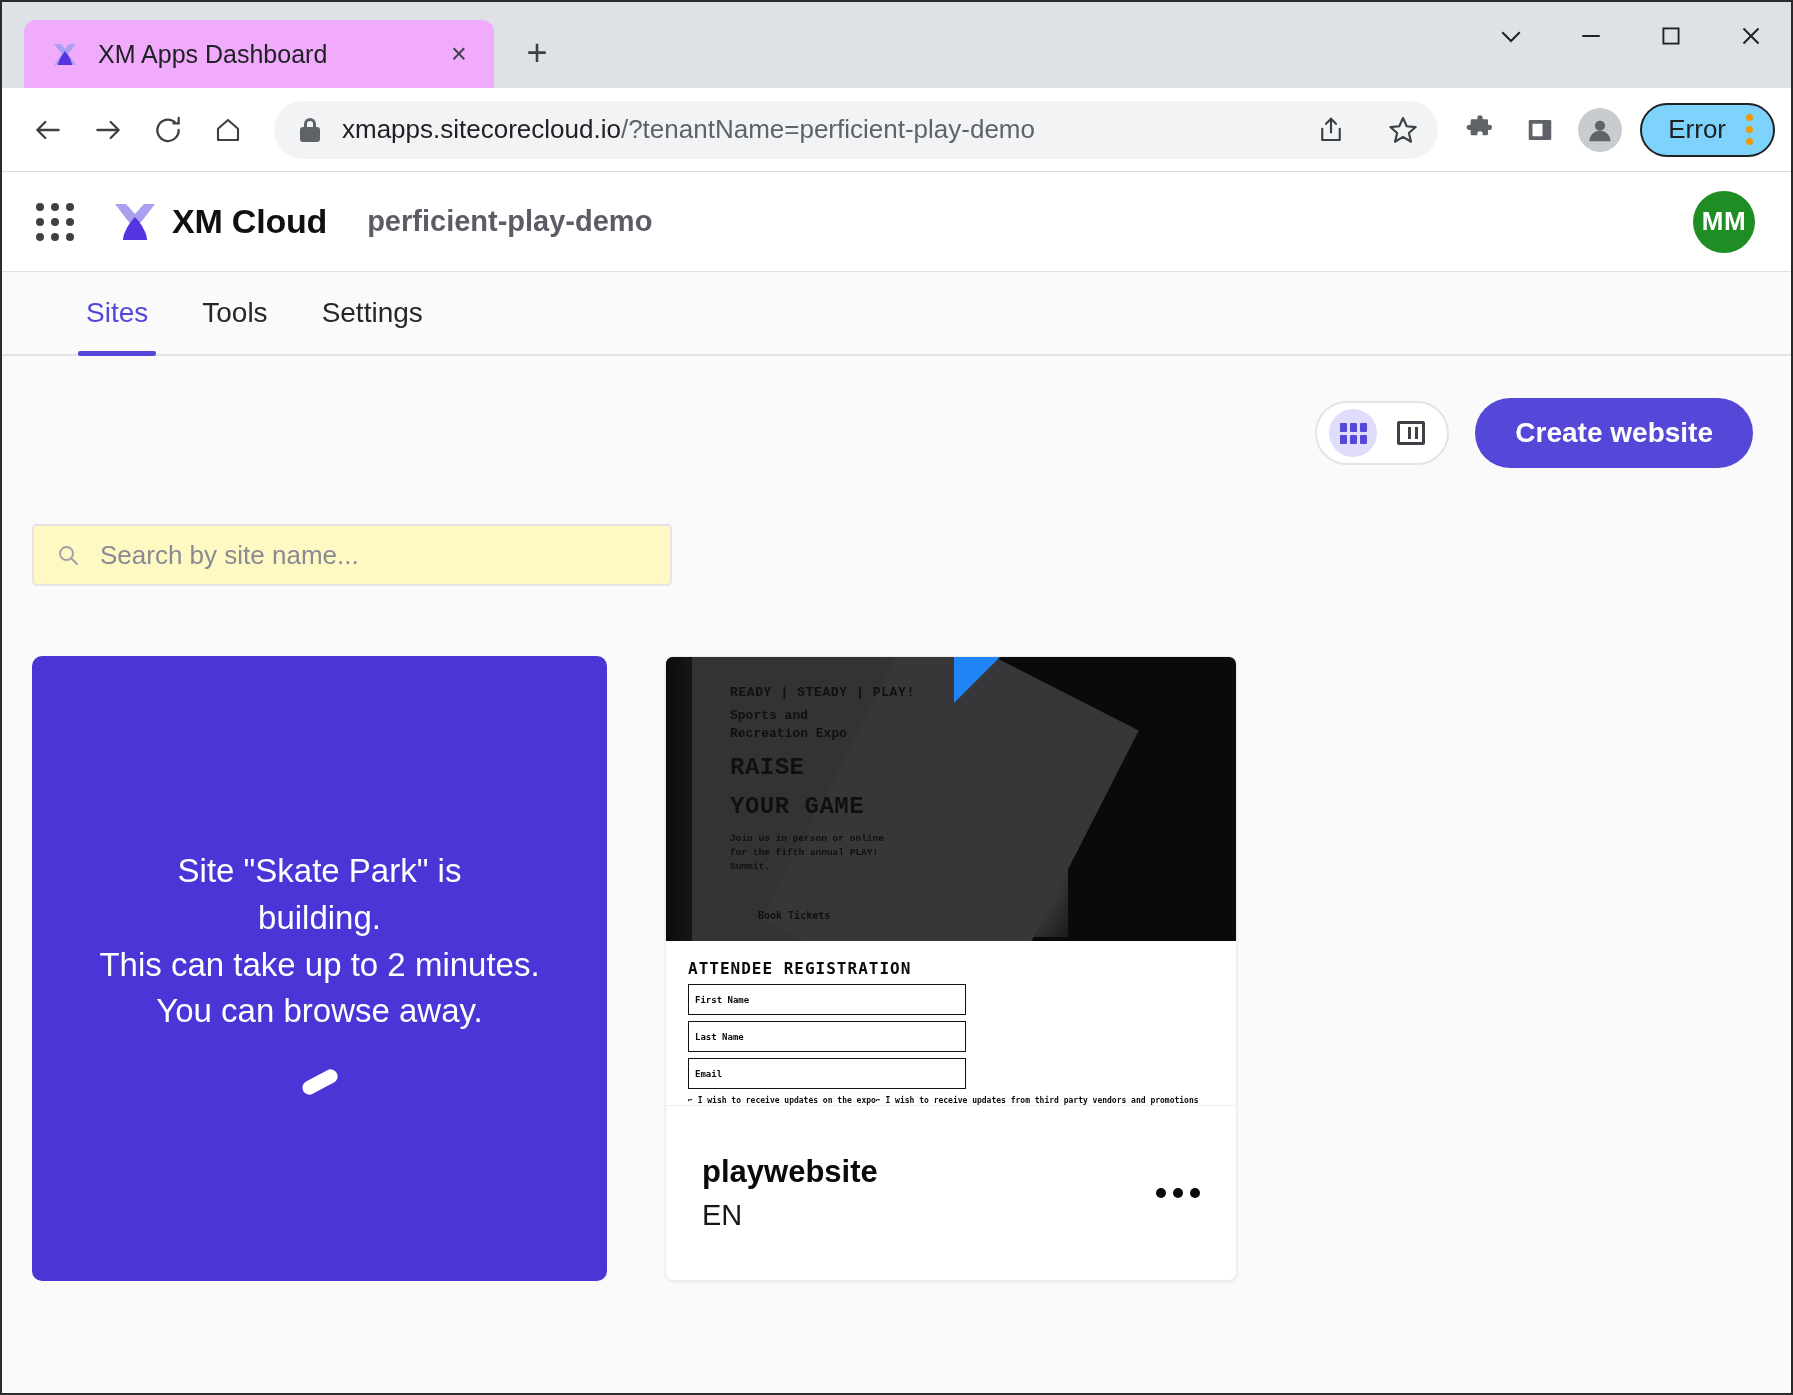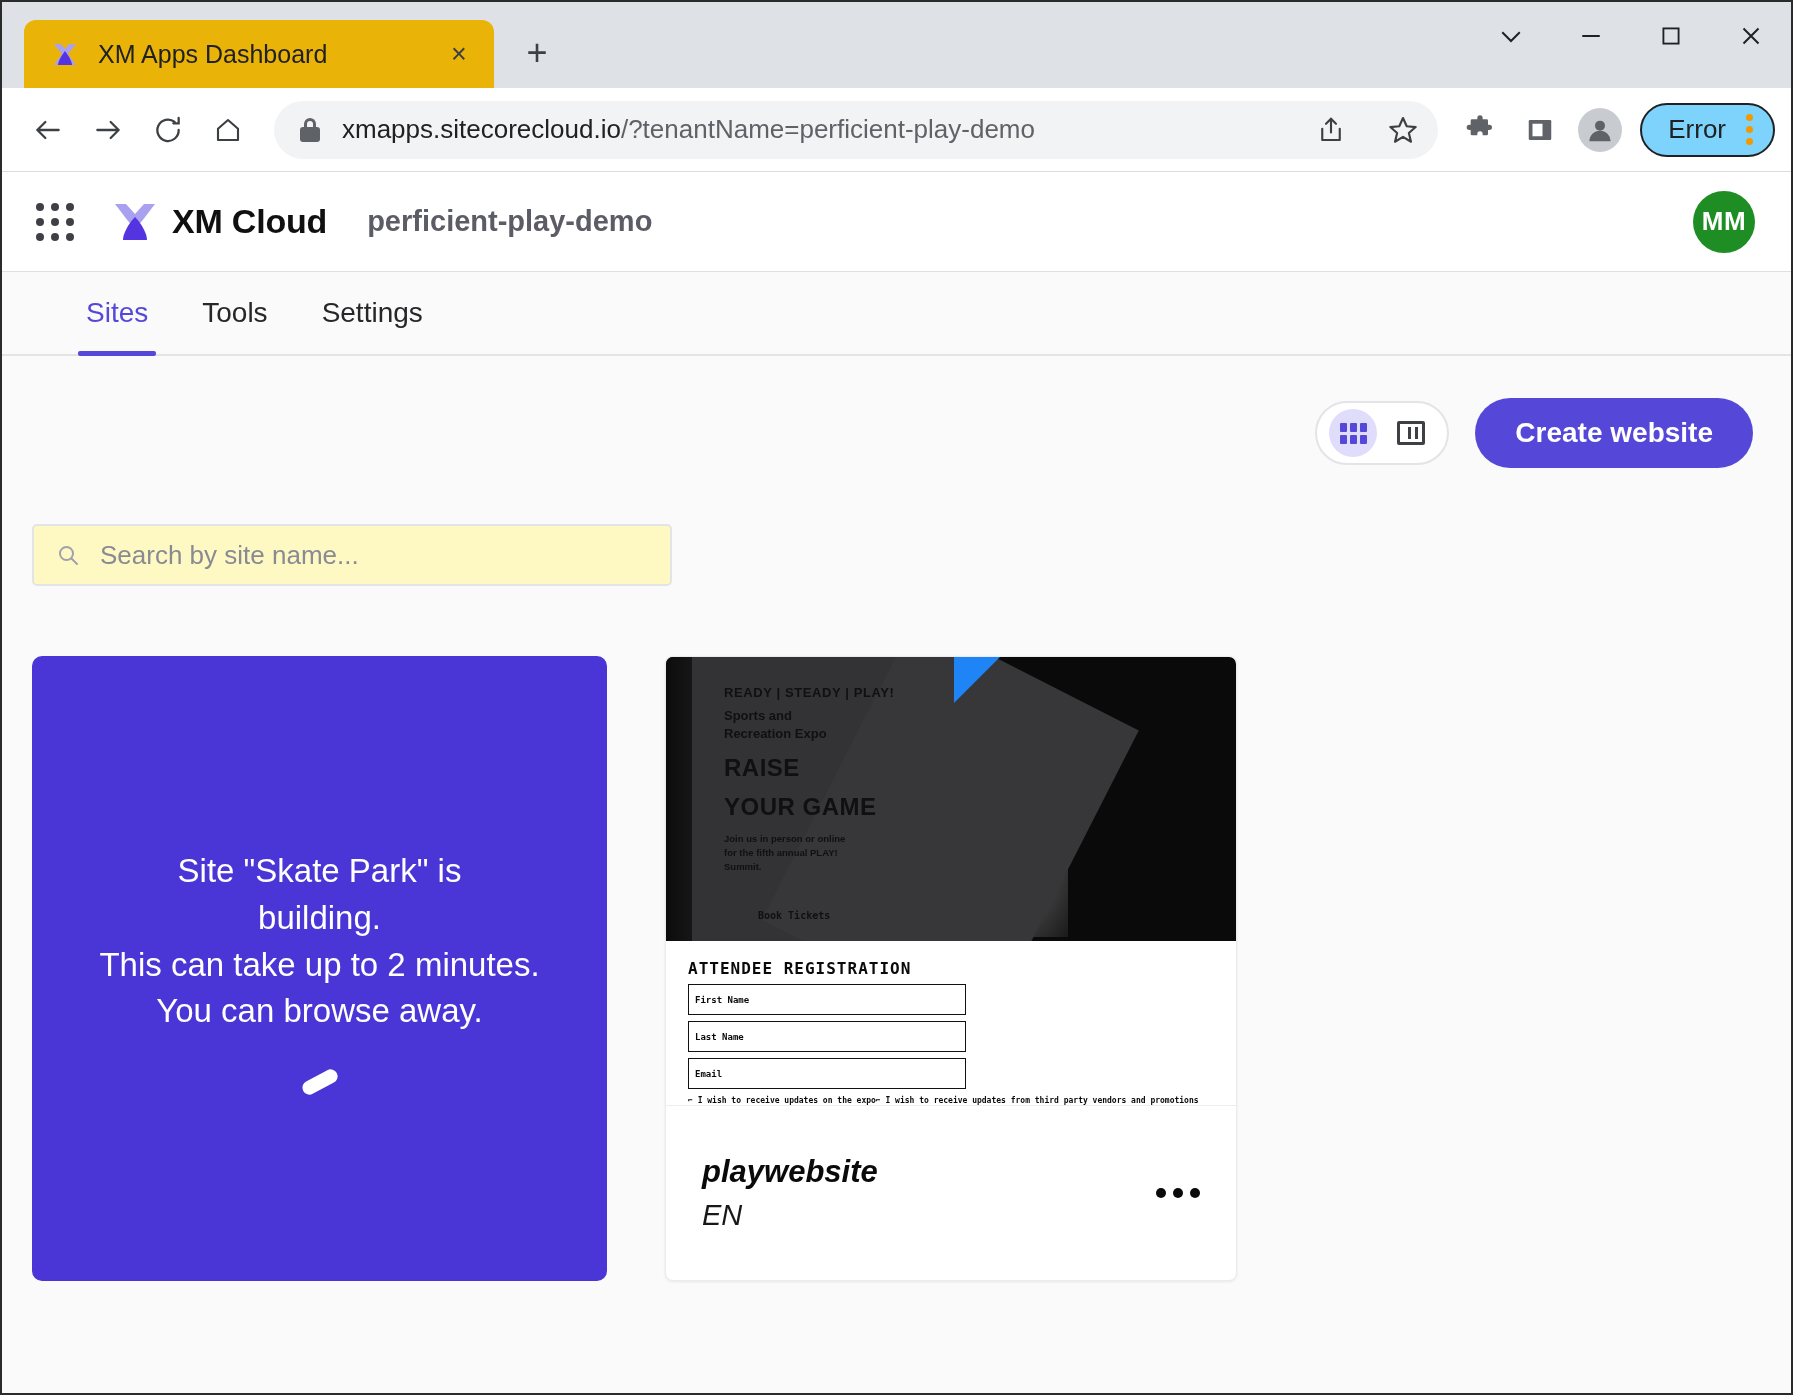--- a/index.html
+++ b/index.html
@@ -21,21 +21,21 @@
   .tabstrip {
     height: 86px;
     background: #dee1e6;
     display: flex; align-items: flex-end;
     position: relative;
     flex: 0 0 auto;
   }
   .tab {
     margin-left: 22px;
     width: 470px; height: 68px;
-    background: #eab308;
+    background: #f0abfc;
     border-radius: 12px 12px 0 0;
     display: flex; align-items: center;
     padding: 0 18px 0 26px;
     gap: 18px;
     position: relative;
   }
   .tab-favicon { width: 30px; height: 30px; flex: 0 0 auto; position: relative; }
   .tab-title {
     flex: 1 1 auto;
     font-size: 25px; color: #202124;
@@ -182,35 +182,35 @@
   .hero-panel { position:absolute; left:26px; top:0; width: 290px; height:100%; background: #333336; }
   .hero-blue { position:absolute; left:288px; top:0; width:0; height:0; border-top: 46px solid #1f84f5; border-right: 46px solid transparent; }
   .hero-shape {
     position:absolute; left: 250px; top: -40px; width: 250px; height: 340px;
     background: #37373a; transform: rotate(27deg); transform-origin: top left;
   }
   .hero-photo {
     position:absolute; left: 292px; top: 130px; width: 110px; height: 150px;
     background: radial-gradient(ellipse at 45% 40%, #d8d8d8 0%, #8a8a8a 24%, #3c3c3c 62%, #1a1a1a 100%);
   }
-  .hero-text { position:absolute; left: 58px; top: 26px; width: 215px; color: #101010; font-family: Liberation Sans, sans-serif; }
+  .hero-text { position:absolute; left: 64px; top: 26px; width: 215px; color: #101010; font-family: Liberation Mono, monospace; }
   .hero-kicker { font-size: 13px; letter-spacing: 0.6px; line-height: 1.5; font-weight: 700; }
   .hero-sub { font-size: 13px; line-height: 1.45; margin-top: 4px; font-weight: 700; }
   .hero-title { font-size: 24px; line-height: 1.2; font-weight: 700; margin-top: 10px; letter-spacing: 0.5px; }
   .hero-body { font-size: 9.5px; line-height: 1.5; margin-top: 10px; font-weight: 700; }
   .hero-cta { position:absolute; left: 92px; bottom: 20px; font-size: 10px; font-family: "DejaVu Sans Mono", monospace; color: #101010; font-weight: 700; }
 
   .thumb-form { position:absolute; left:0; top: 284px; right:0; bottom:0; background: #ffffff; padding: 18px 22px 0 22px; font-family: "DejaVu Sans Mono", monospace; color:#0a0a0a; }
   .form-title { font-size: 16px; font-weight: 700; letter-spacing: 1px; }
   .form-field { margin-top: 6px; height: 31px; border: 1px solid #111; display:flex; align-items:center; padding-left: 6px; font-size: 9px; font-weight:700; width: 278px; }
   .form-checks { margin-top: 7px; font-size: 8px; font-weight: 700; white-space: nowrap; }
   .form-next { margin-top: 14px; margin-left: 22px; font-size: 10px; font-weight: 700; }
 
   .cardfoot { flex: 1 1 auto; display:flex; align-items:center; padding: 0 36px; border-top: 1px solid #ededed; }
-  .cardfoot-text { flex: 1 1 auto; font-style: italic; }
+  .cardfoot-text { flex: 1 1 auto; }
   .site-name { font-size: 31px; font-weight: 700; color: #0a0a0a; }
   .site-lang { font-size: 29px; color: #18181b; margin-top: 9px; }
   .dots { display:flex; gap: 7px; }
   .dots i { width: 10px; height: 10px; border-radius: 50%; background: #0a0a0a; }
 </style>
 </head>
 <body>
 
 <div class="window">
 

